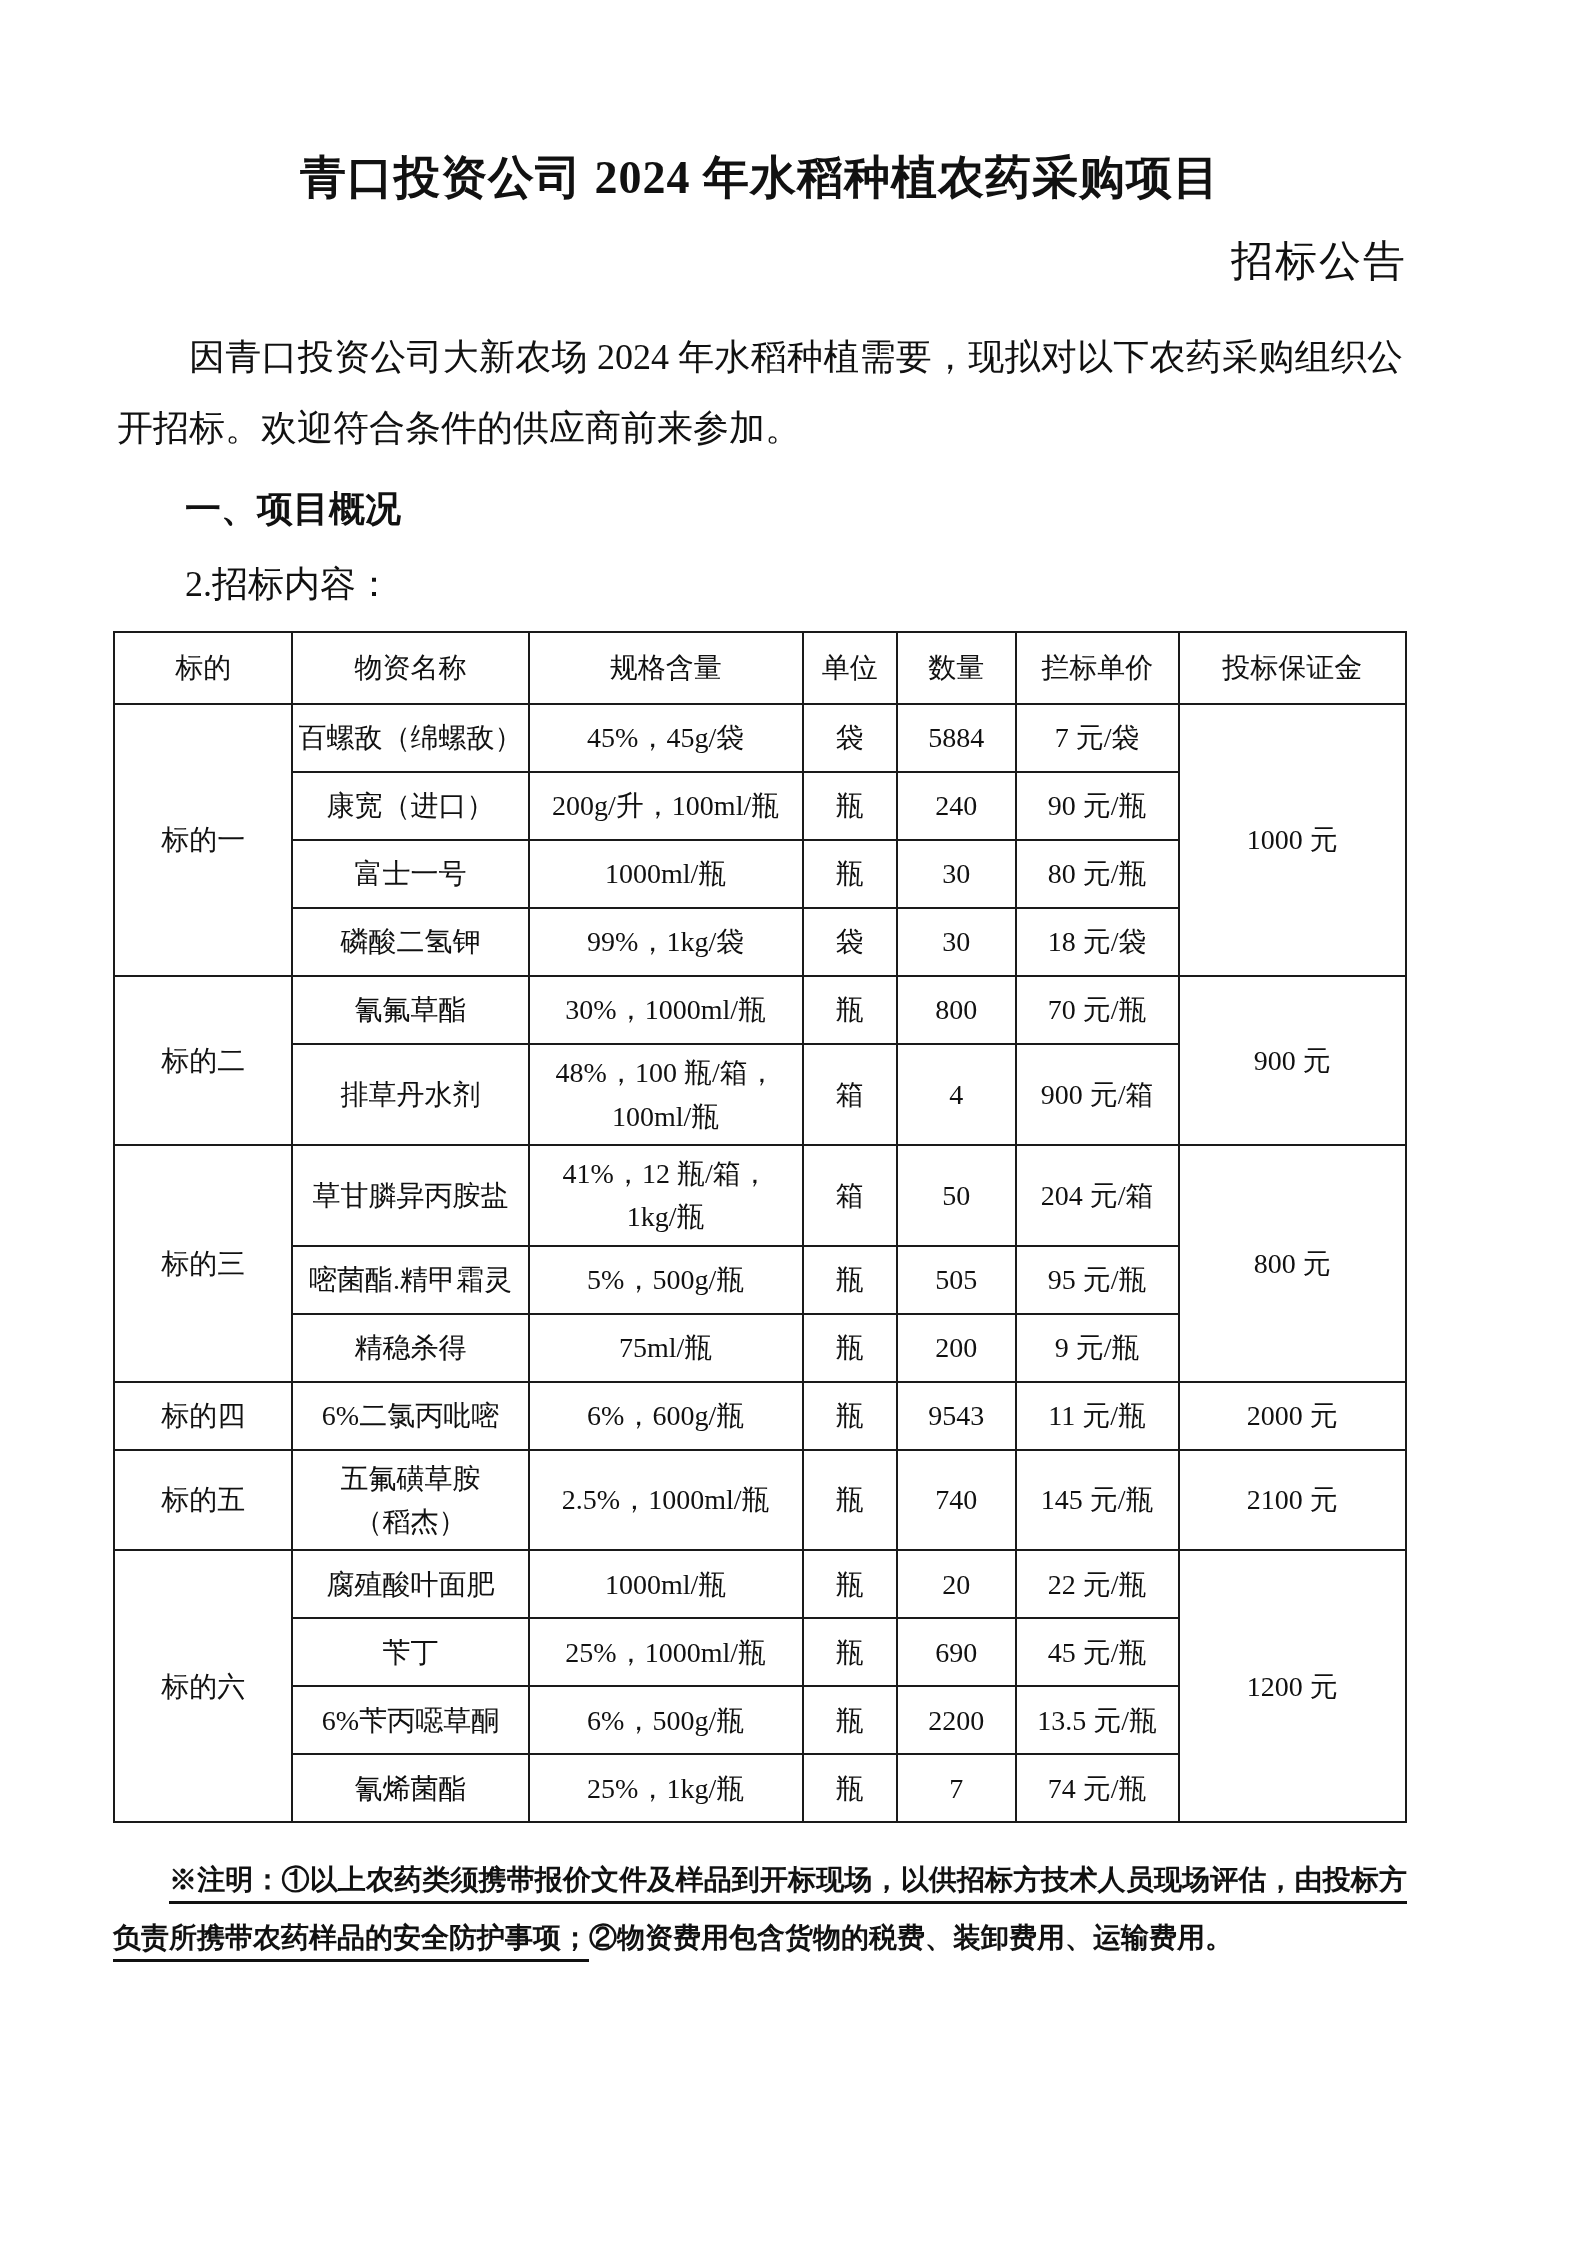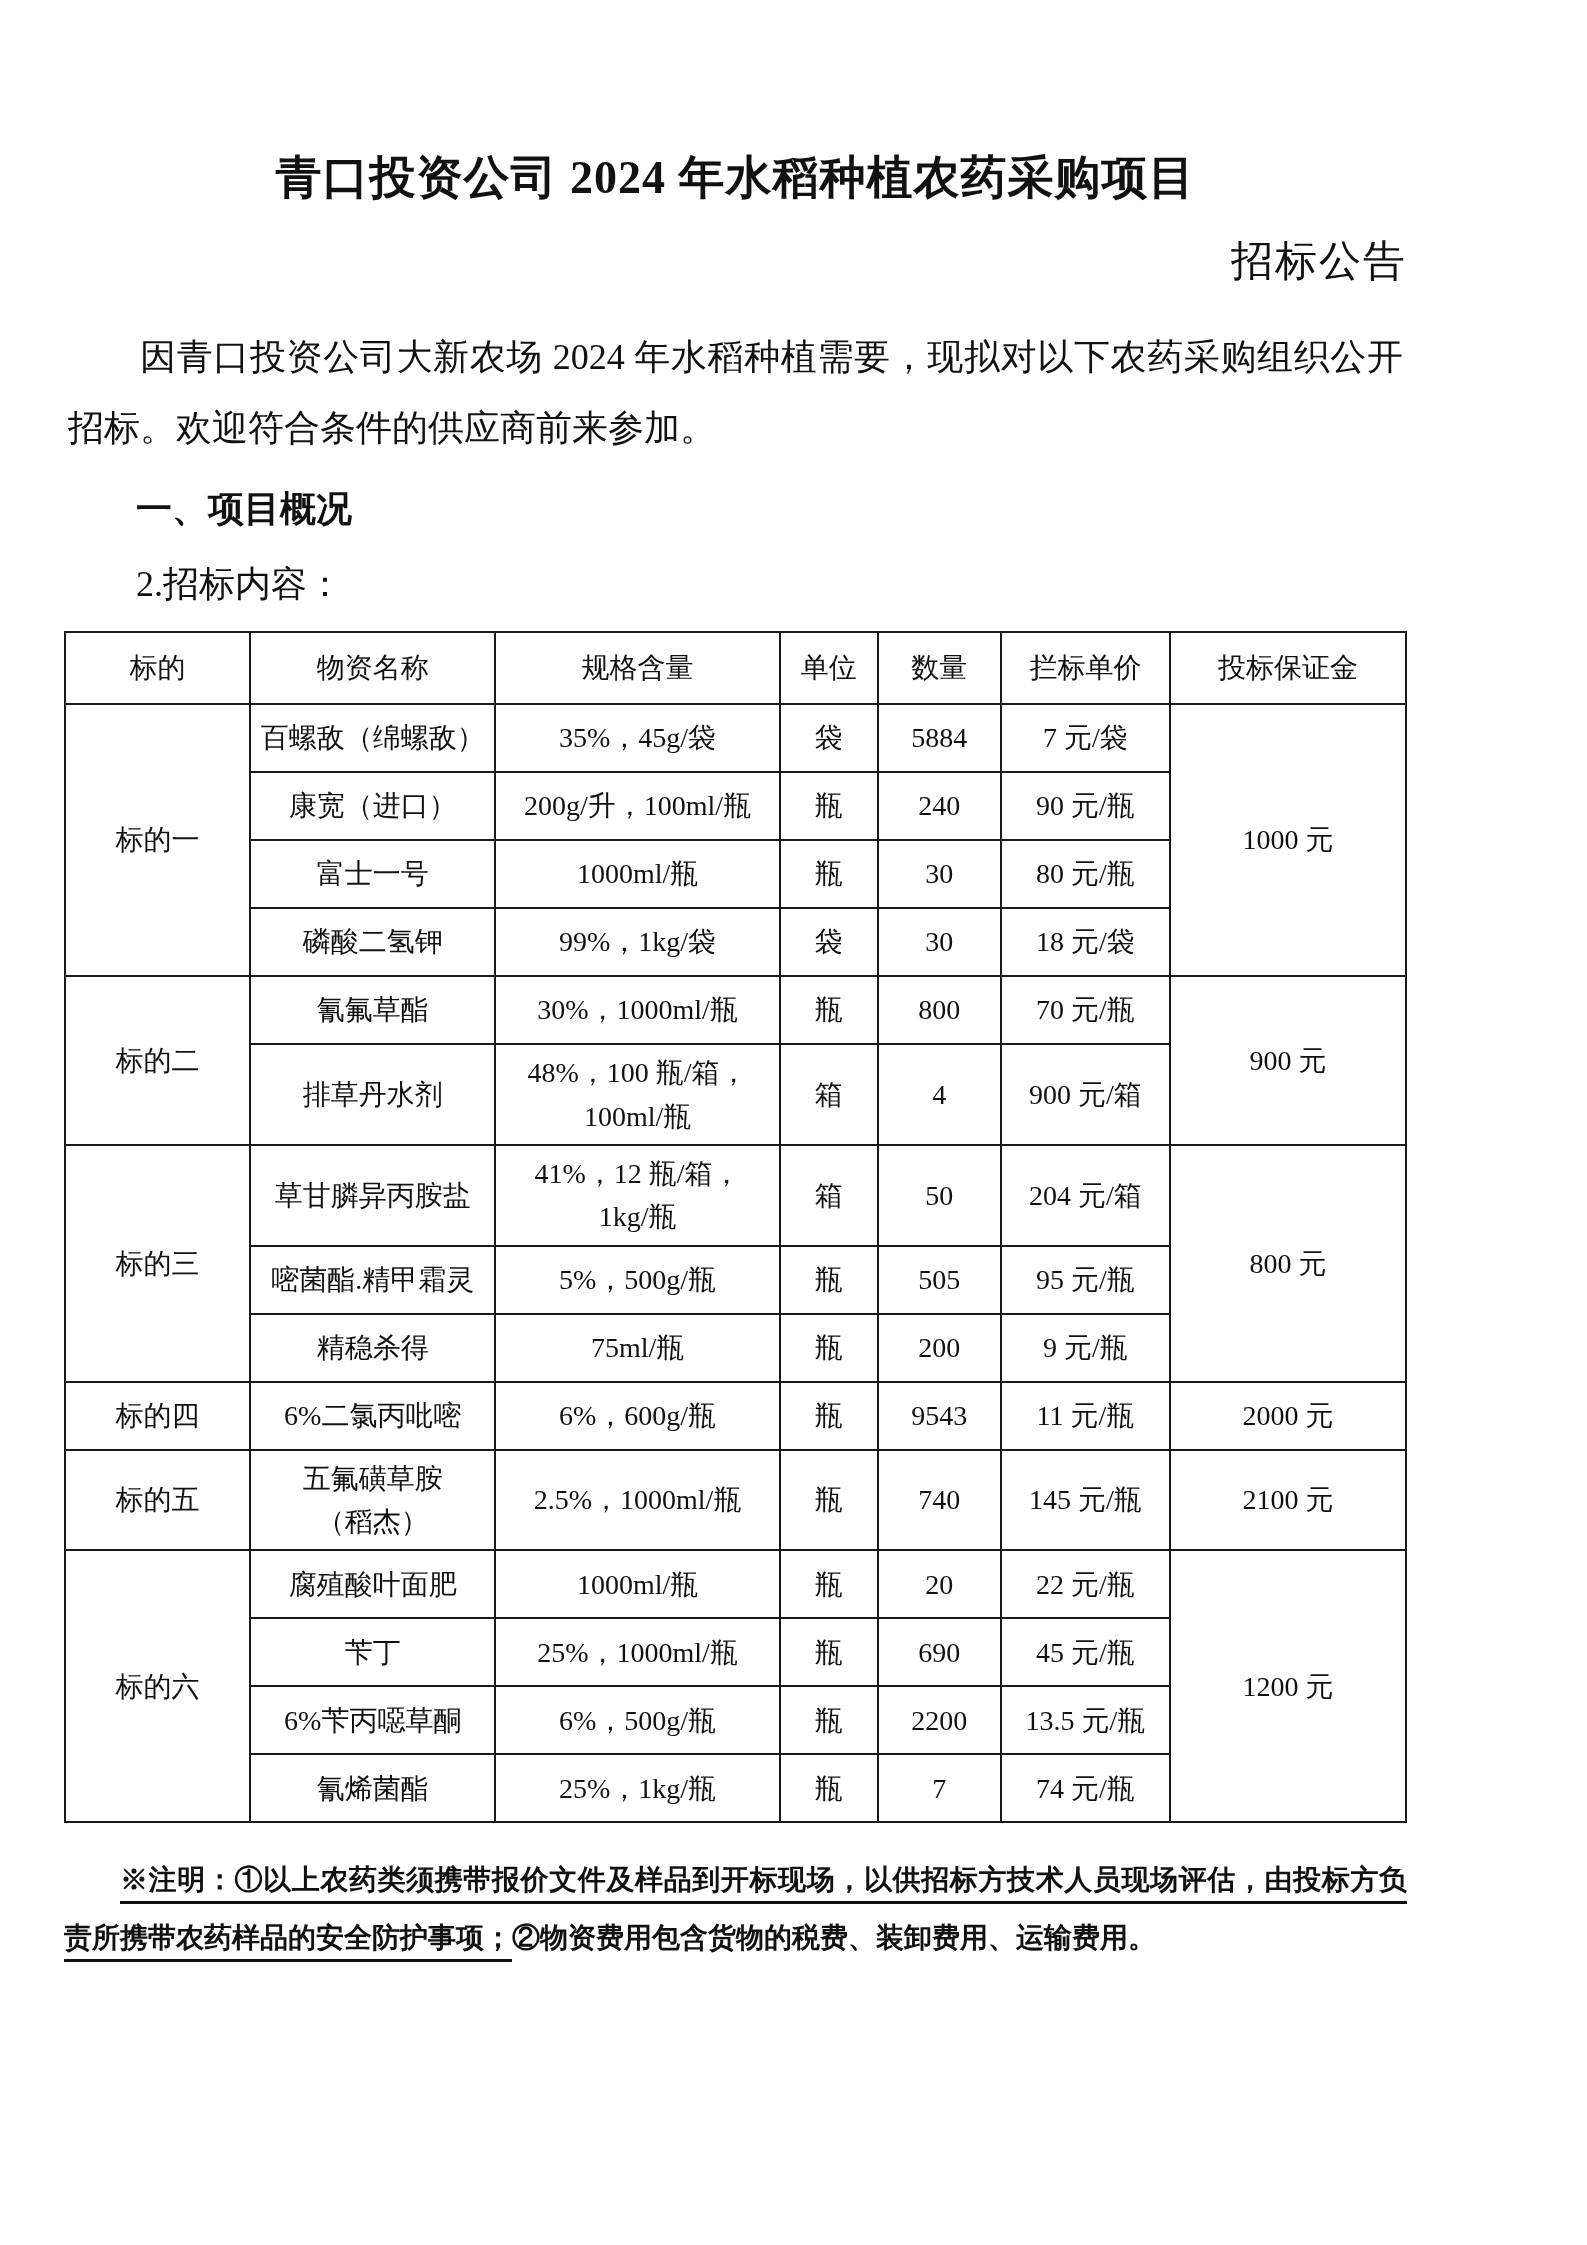--- a/index.html
+++ b/index.html
@@ -1,20 +1,20 @@
 <!DOCTYPE html>
 <html lang="zh"><head>
 <meta charset="utf-8">
 <style>
   html,body{margin:0;padding:0;background:#ffffff;}
   .page{
     position:relative;
     width:1549px;height:2245px;
     box-sizing:border-box;
-    padding:148px 142px 0 64px;
+    padding:148px 142px 0 113px;
     background:#ffffff;
     color:#111111;
     font-family:"Liberation Serif","DejaVu Serif",serif;
     overflow:hidden;
   }
   .title1{
     margin:0;
     font-size:46px;
     font-weight:bold;
     text-align:center;
@@ -114,21 +114,21 @@
           <th>单位</th>
           <th>数量</th>
           <th>拦标单价</th>
           <th>投标保证金</th>
         </tr>
     </thead>
     <tbody>
         <tr>
           <td rowspan="4">标的一</td>
           <td>百螺敌（绵螺敌）</td>
-          <td>35%，45g/袋</td>
+          <td>45%，45g/袋</td>
           <td>袋</td>
           <td>5884</td>
           <td>7 元/袋</td>
           <td rowspan="4">1000 元</td>
         </tr>
         <tr>
           <td>康宽（进口）</td>
           <td>200g/升，100ml/瓶</td>
           <td>瓶</td>
           <td>240</td>

